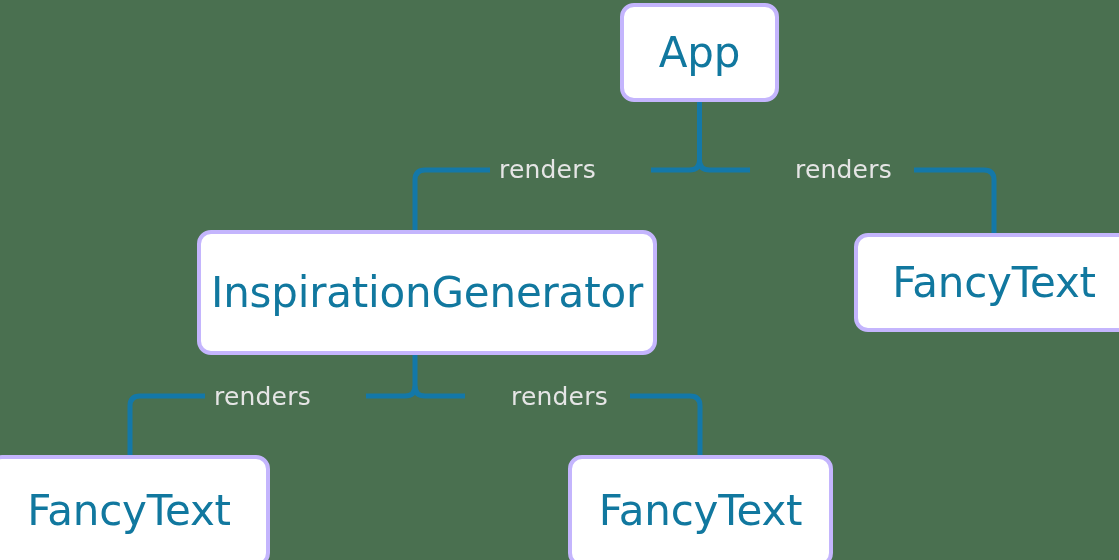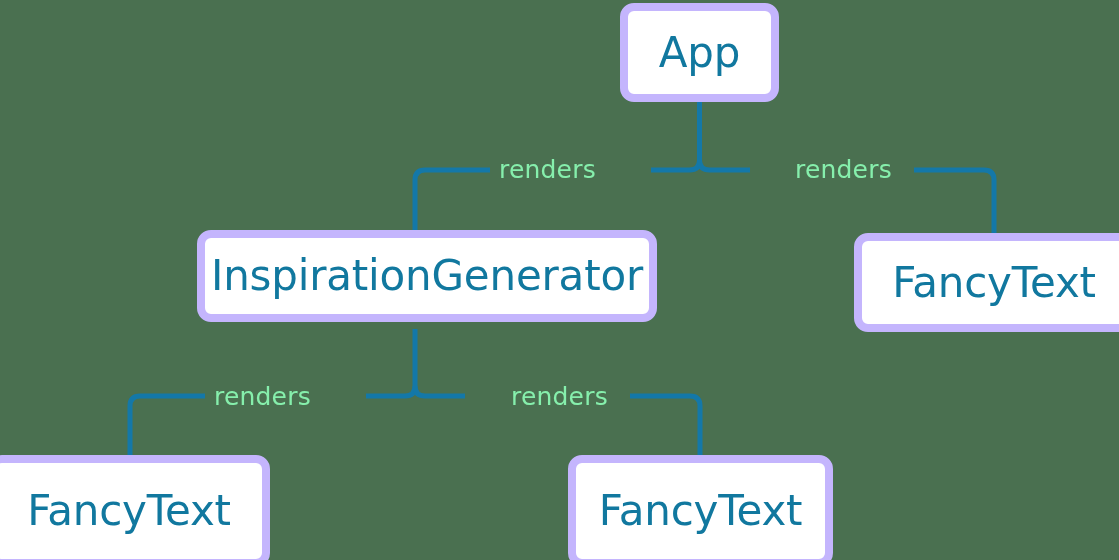--- a/index.html
+++ b/index.html
@@ -23,51 +23,51 @@
     position: absolute;
     left: 0;
     top: 0;
     width: 1119px;
     height: 560px;
   }
   .node {
     position: absolute;
     box-sizing: border-box;
     background: #ffffff;
-    border: 8px solid #c4b5fd;
+    border: 4px solid #c4b5fd;
     border-radius: 14px;
     display: flex;
     align-items: center;
     justify-content: center;
     color: #11789f;
     font-family: "DejaVu Sans", sans-serif;
     font-weight: 400;
     letter-spacing: -0.2px;
     white-space: nowrap;
     z-index: 2;
   }
   .node-label {
     display: block;
     line-height: 1;
   }
   .edge-label {
     position: absolute;
-    color: #86efac;
+    color: #e5e5e5;
     font-family: "DejaVu Sans", sans-serif;
     font-size: 25px;
     font-weight: 500;
     letter-spacing: 0.2px;
     white-space: nowrap;
     z-index: 3;
     line-height: 1;
   }
 
   
   #node-app        { left: 620px; top: 3px;   width: 159px; height: 99px;  font-size: 42px; }
-  #node-inspgen    { left: 197px; top: 230px; width: 460px; height: 92px;  font-size: 42px; }
+  #node-inspgen    { left: 197px; top: 230px; width: 460px; height: 125px;  font-size: 42px; }
   #node-fancy-right{ left: 854px; top: 233px; width: 280px; height: 99px;  font-size: 42px; }
   #node-fancy-left { left: -12px; top: 455px; width: 282px; height: 112px; font-size: 42px; }
   #node-copyright  { left: 568px; top: 455px; width: 265px; height: 112px; font-size: 42px; }
 
   
   #label-app-inspgen  { left: 499px; top: 157px; }
   #label-app-fancy    { left: 795px; top: 157px; }
   #label-ig-fancy     { left: 214px; top: 384px; }
   #label-ig-copyright { left: 511px; top: 384px; }
 </style>

